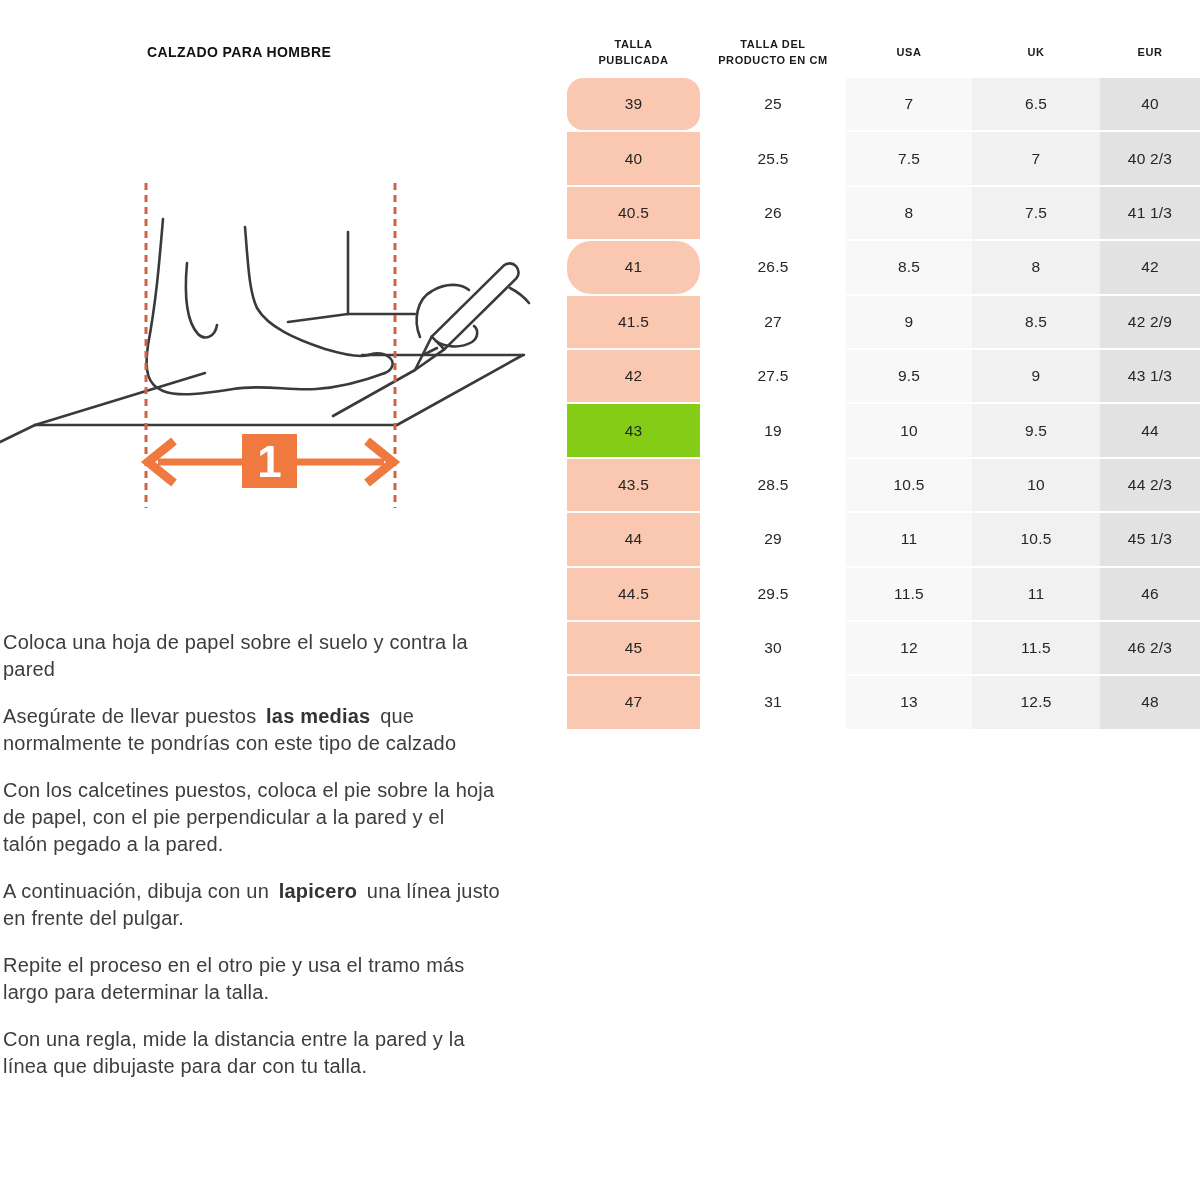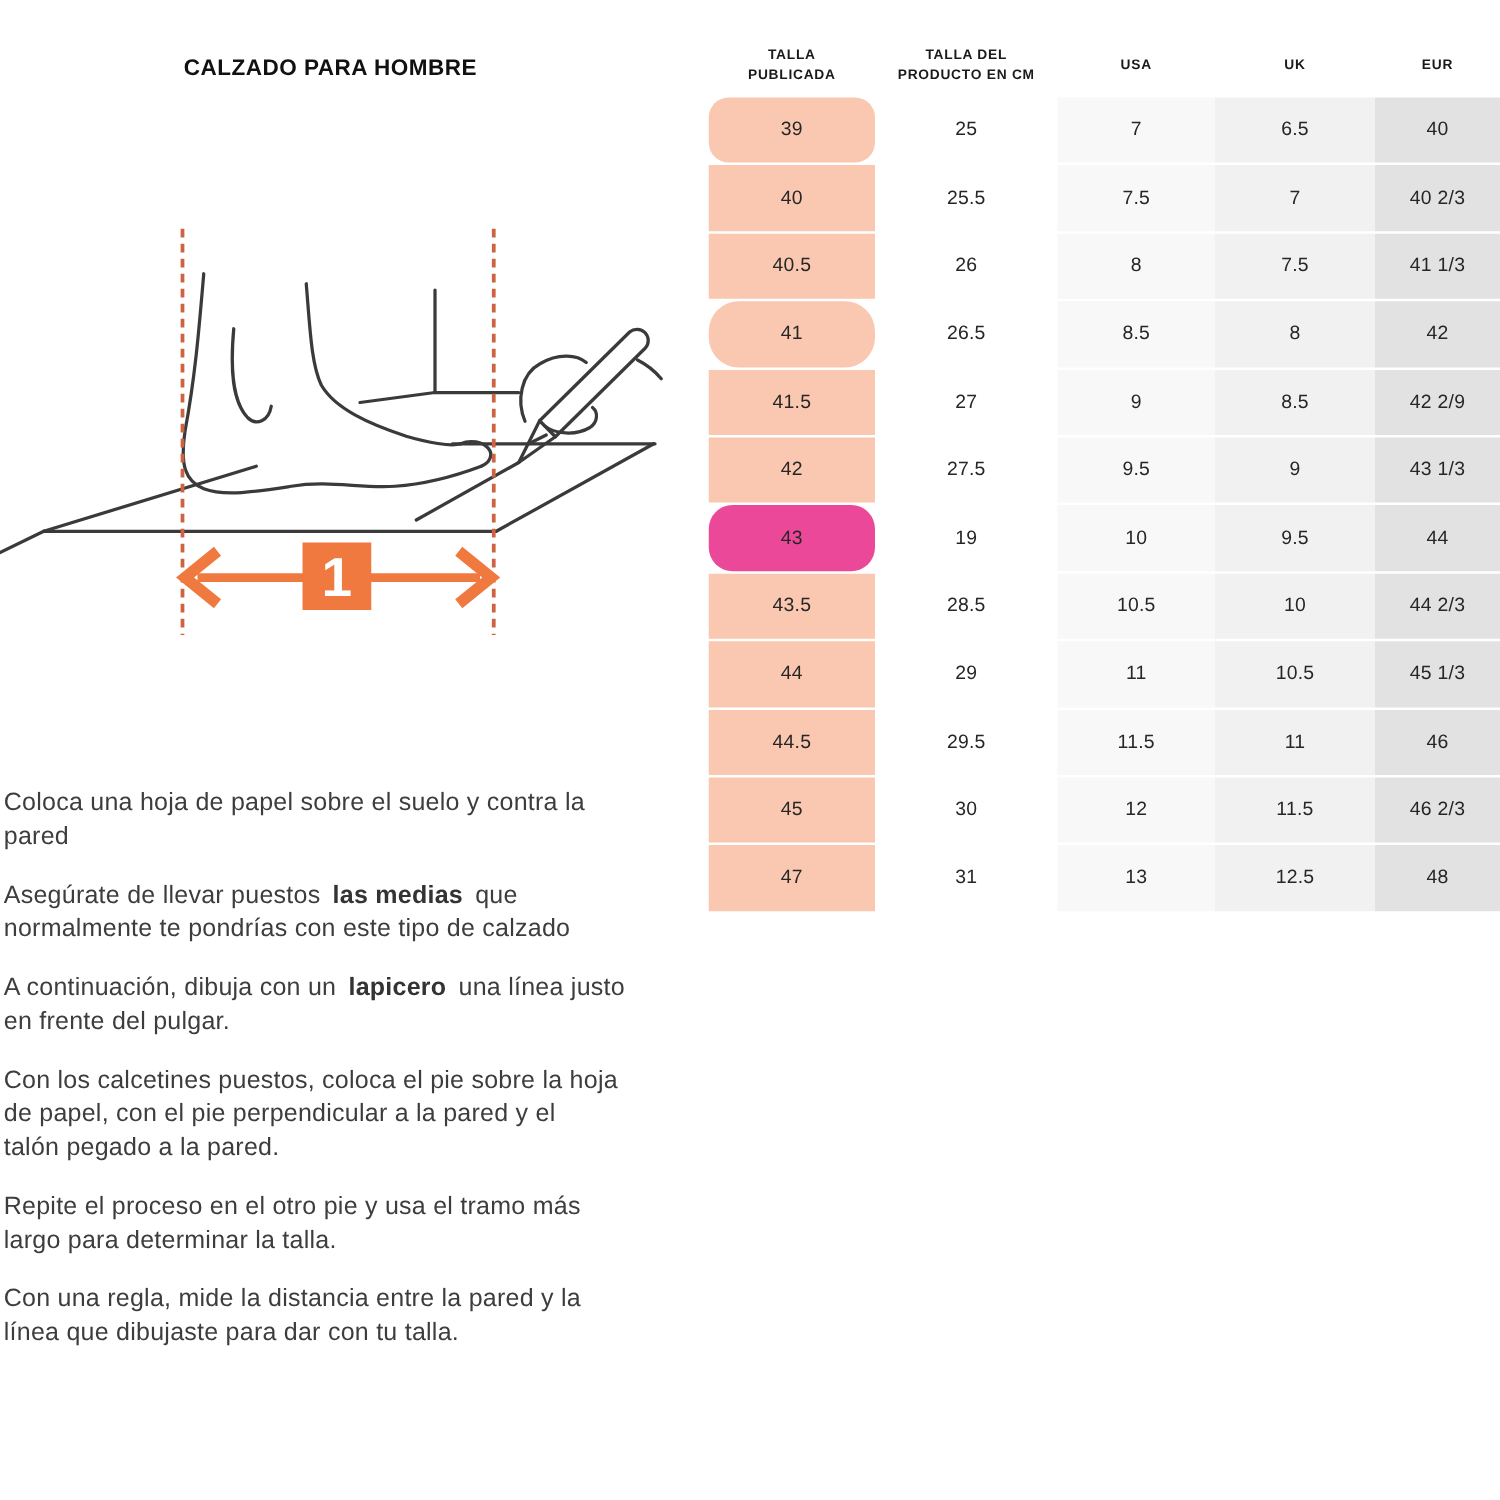--- a/index.html
+++ b/index.html
@@ -6,21 +6,21 @@
   body{
     width:1200px;height:1200px;position:relative;overflow:hidden;
     font-family:"Liberation Sans","DejaVu Sans",sans-serif;
     -webkit-font-smoothing:antialiased;
   }
   .page{position:absolute;inset:0;background:#ffffff;}
 
   
   .title{
     position:absolute;left:147px;top:44px;margin:0;
-    font-size:18px;font-weight:700;letter-spacing:.4px;color:#111111;
+    font-size:14px;font-weight:700;letter-spacing:.4px;color:#111111;
     white-space:nowrap;
   }
 
   
   .illus{position:absolute;left:0;top:160px;width:560px;height:370px;}
   .ink{fill:none;stroke-width:2.6;stroke-linecap:round;stroke-linejoin:round;}
 
   
   .instructions{position:absolute;left:3px;top:629px;width:590px;}
   .para{
@@ -99,25 +99,25 @@
 
     <rect class="accent-fill" x="242" y="434" width="55" height="54" fill="#f0793f"></rect>
     <text x="269.5" y="477" text-anchor="middle" font-size="44" font-weight="bold" fill="#ffffff">1</text>
   </svg>
 
   <section class="instructions">
       <p class="para"><span>Coloca una hoja de papel sobre el suelo y contra la
 pared</span></p>
       <p class="para"><span>Asegúrate de llevar puestos </span><span class="b">las medias</span><span> que
 normalmente te pondrías con este tipo de calzado</span></p>
-      <p class="para"><span>A continuación, dibuja con un </span><span class="b">lapicero</span><span> una línea justo
-en frente del pulgar.</span></p>
       <p class="para"><span>Con los calcetines puestos, coloca el pie sobre la hoja
 de papel, con el pie perpendicular a la pared y el
 talón pegado a la pared.</span></p>
+      <p class="para"><span>A continuación, dibuja con un </span><span class="b">lapicero</span><span> una línea justo
+en frente del pulgar.</span></p>
       <p class="para"><span>Repite el proceso en el otro pie y usa el tramo más
 largo para determinar la talla.</span></p>
       <p class="para"><span>Con una regla, mide la distancia entre la pared y la
 línea que dibujaste para dar con tu talla.</span></p>
     </section>
 
   <section class="size-table">
     <div class="thead">
         <div class="hcell">TALLA
 PUBLICADA</div>
@@ -127,21 +127,21 @@
         <div class="hcell">UK</div>
         <div class="hcell">EUR</div>
       </div>
     <div class="tbody">
         <div class="trow"><div class="cell" style="background: rgb(250, 200, 176); border-radius: 16px;">39</div><div class="cell" style="background: rgb(255, 255, 255);">25</div><div class="cell" style="background: rgb(248, 248, 248);">7</div><div class="cell" style="background: rgb(241, 241, 241);">6.5</div><div class="cell" style="background: rgb(226, 226, 226);">40</div></div>
         <div class="trow"><div class="cell" style="background: rgb(250, 200, 176);">40</div><div class="cell" style="background: rgb(255, 255, 255);">25.5</div><div class="cell" style="background: rgb(248, 248, 248);">7.5</div><div class="cell" style="background: rgb(241, 241, 241);">7</div><div class="cell" style="background: rgb(226, 226, 226);">40 2/3</div></div>
         <div class="trow"><div class="cell" style="background: rgb(250, 200, 176);">40.5</div><div class="cell" style="background: rgb(255, 255, 255);">26</div><div class="cell" style="background: rgb(248, 248, 248);">8</div><div class="cell" style="background: rgb(241, 241, 241);">7.5</div><div class="cell" style="background: rgb(226, 226, 226);">41 1/3</div></div>
         <div class="trow"><div class="cell" style="background: rgb(250, 200, 176); border-radius: 24px;">41</div><div class="cell" style="background: rgb(255, 255, 255);">26.5</div><div class="cell" style="background: rgb(248, 248, 248);">8.5</div><div class="cell" style="background: rgb(241, 241, 241);">8</div><div class="cell" style="background: rgb(226, 226, 226);">42</div></div>
         <div class="trow"><div class="cell" style="background: rgb(250, 200, 176);">41.5</div><div class="cell" style="background: rgb(255, 255, 255);">27</div><div class="cell" style="background: rgb(248, 248, 248);">9</div><div class="cell" style="background: rgb(241, 241, 241);">8.5</div><div class="cell" style="background: rgb(226, 226, 226);">42 2/9</div></div>
         <div class="trow"><div class="cell" style="background: rgb(250, 200, 176);">42</div><div class="cell" style="background: rgb(255, 255, 255);">27.5</div><div class="cell" style="background: rgb(248, 248, 248);">9.5</div><div class="cell" style="background: rgb(241, 241, 241);">9</div><div class="cell" style="background: rgb(226, 226, 226);">43 1/3</div></div>
-        <div class="trow"><div class="cell" style="background: #ec4899; border-radius: 19px;">43</div><div class="cell" style="background: rgb(255, 255, 255);">19</div><div class="cell" style="background: rgb(248, 248, 248);">10</div><div class="cell" style="background: rgb(241, 241, 241);">9.5</div><div class="cell" style="background: rgb(226, 226, 226);">44</div></div>
+        <div class="trow"><div class="cell" style="background: #84cc16;">43</div><div class="cell" style="background: rgb(255, 255, 255);">19</div><div class="cell" style="background: rgb(248, 248, 248);">10</div><div class="cell" style="background: rgb(241, 241, 241);">9.5</div><div class="cell" style="background: rgb(226, 226, 226);">44</div></div>
         <div class="trow"><div class="cell" style="background: rgb(250, 200, 176);">43.5</div><div class="cell" style="background: rgb(255, 255, 255);">28.5</div><div class="cell" style="background: rgb(248, 248, 248);">10.5</div><div class="cell" style="background: rgb(241, 241, 241);">10</div><div class="cell" style="background: rgb(226, 226, 226);">44 2/3</div></div>
         <div class="trow"><div class="cell" style="background: rgb(250, 200, 176);">44</div><div class="cell" style="background: rgb(255, 255, 255);">29</div><div class="cell" style="background: rgb(248, 248, 248);">11</div><div class="cell" style="background: rgb(241, 241, 241);">10.5</div><div class="cell" style="background: rgb(226, 226, 226);">45 1/3</div></div>
         <div class="trow"><div class="cell" style="background: rgb(250, 200, 176);">44.5</div><div class="cell" style="background: rgb(255, 255, 255);">29.5</div><div class="cell" style="background: rgb(248, 248, 248);">11.5</div><div class="cell" style="background: rgb(241, 241, 241);">11</div><div class="cell" style="background: rgb(226, 226, 226);">46</div></div>
         <div class="trow"><div class="cell" style="background: rgb(250, 200, 176);">45</div><div class="cell" style="background: rgb(255, 255, 255);">30</div><div class="cell" style="background: rgb(248, 248, 248);">12</div><div class="cell" style="background: rgb(241, 241, 241);">11.5</div><div class="cell" style="background: rgb(226, 226, 226);">46 2/3</div></div>
         <div class="trow"><div class="cell" style="background: rgb(250, 200, 176);">47</div><div class="cell" style="background: rgb(255, 255, 255);">31</div><div class="cell" style="background: rgb(248, 248, 248);">13</div><div class="cell" style="background: rgb(241, 241, 241);">12.5</div><div class="cell" style="background: rgb(226, 226, 226);">48</div></div>
       </div>
   </section>
 
 </div>
 

